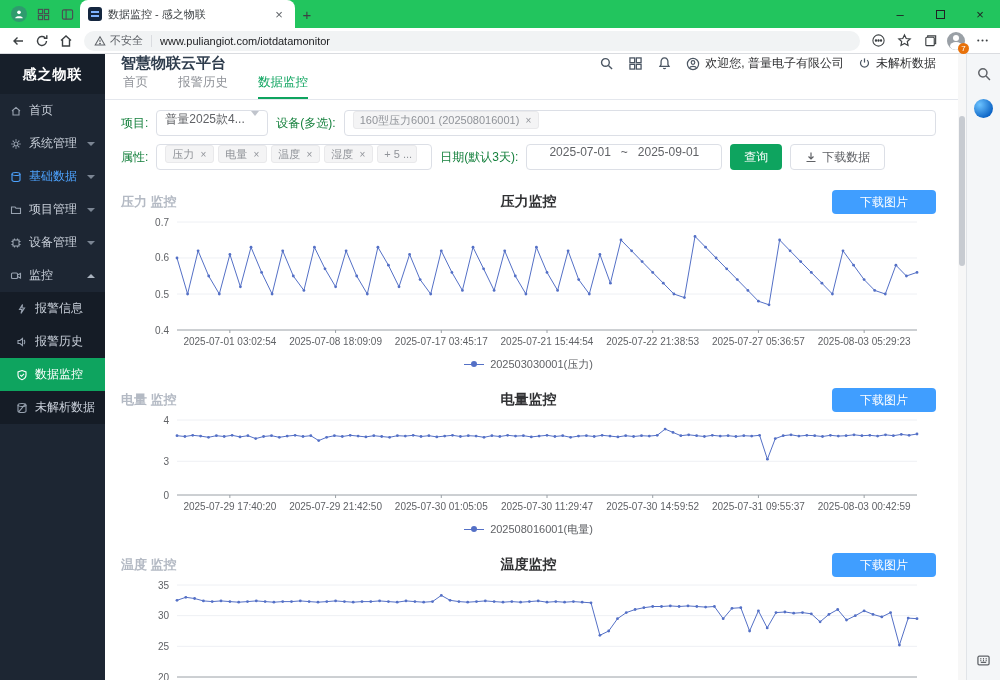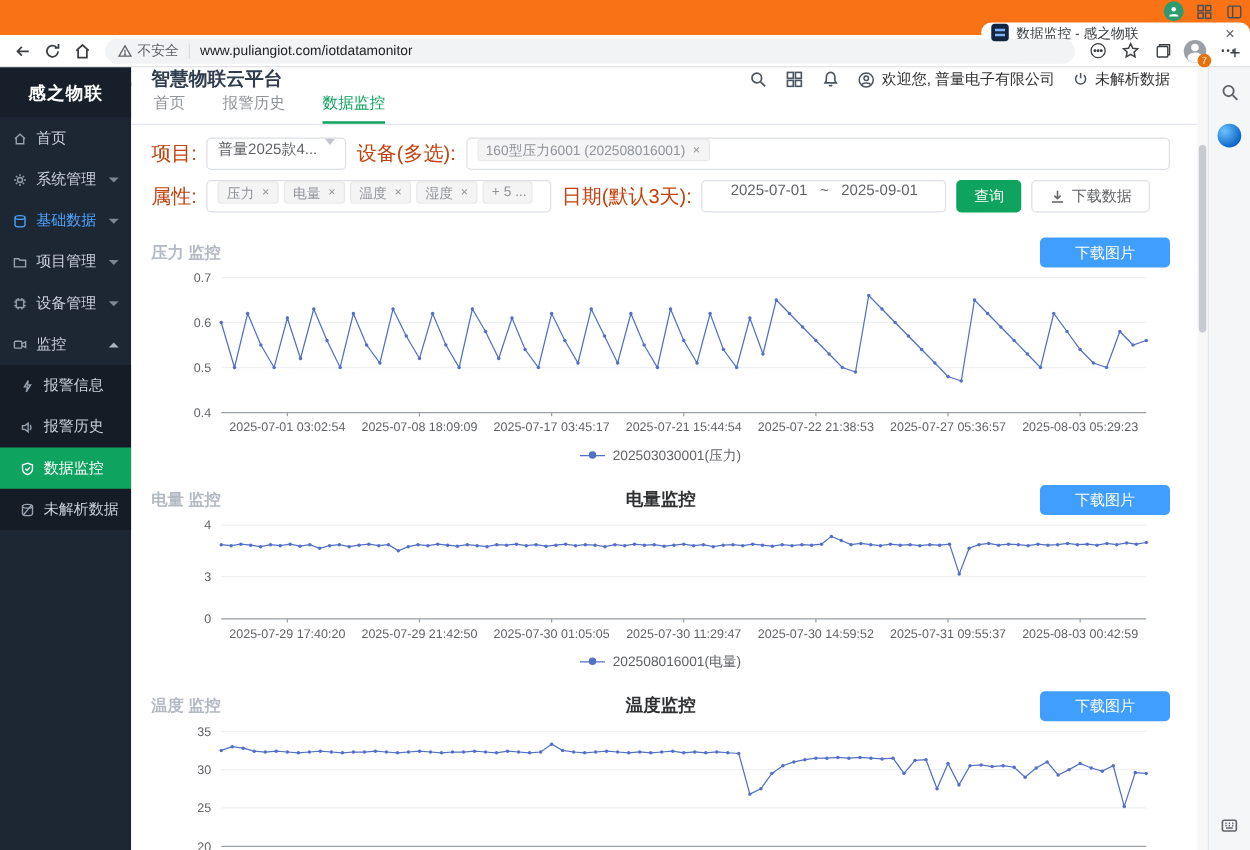--- a/index.html
+++ b/index.html
@@ -1,21 +1,21 @@
 <!DOCTYPE html>
 <html style="--green: #0ea45f; --blue: #409eff; --line: #5470c6; --badge: #e8710a;"><head>
 <meta charset="utf-8">
 <style>
   * { margin:0; padding:0; box-sizing:border-box; }
   html,body { width:1000px; height:680px; overflow:hidden; font-family:"Liberation Sans", sans-serif; background:#fff; }
   :root { --green:#0ea45f; --blue:#409eff; --line:#5470c6; --badge:#e8710a; }
   svg { display:block; }
 
   
-  .titlebar { height:28px; background:#f97316; display:flex; align-items:flex-end; padding-left:6px;flex-direction:column; }
+  .titlebar { height:28px; background:#22c55e; display:flex; align-items:flex-end; padding-left:6px; }
   .tb-icons { display:flex; align-items:center; height:28px; gap:6px; padding:0 4px; }
   .tb-icon { width:18px; height:18px; display:flex; align-items:center; justify-content:center; color:#4a4d52; }
   .profile-chip { width:16px; height:16px; border-radius:50%; background:#2e9b6e; color:#fff; display:flex; align-items:center; justify-content:center; }
   .tab { height:28px; width:215px; background:#fff; border-radius:8px 8px 0 0; display:flex; align-items:center; padding:0 8px; gap:6px; }
   .favicon { width:14px; height:14px; border-radius:3px; background:#14263f; flex-shrink:0; position:relative; }
   .favicon::after { content:""; position:absolute; left:3px; top:4px; width:8px; height:2px; background:#7fb3ff; box-shadow:0 4px 0 #7fb3ff; }
   .tab-title { font-size:11px; color:#3c4043; white-space:nowrap; overflow:hidden; text-overflow:ellipsis; flex:1; }
   .tab-close { font-size:13px; color:#5f6368; width:16px; height:16px; border-radius:50%; display:flex; align-items:center; justify-content:center; flex-shrink:0; }
   .newtab { width:24px; height:24px; display:flex; align-items:center; justify-content:center; font-size:15px; color:#3c4043; margin-bottom:2px; }
   .tb-spacer { flex:1; }
@@ -60,21 +60,21 @@
   .mh-spacer { flex:1; }
   .hbtn { display:flex; align-items:center; color:#4a5562; }
   .welcome, .logout { display:flex; align-items:center; gap:5px; font-size:12px; color:#303133; white-space:nowrap; }
 
   .tabs-row { height:27px; border-bottom:1px solid #e4e7ed; display:flex; align-items:flex-end; padding-left:18px; gap:30px; flex-shrink:0; }
   .ptab { font-size:12.5px; color:#909399; padding-bottom:6px; border-bottom:2px solid transparent; cursor:pointer; }
   .ptab.active { color:var(--green); border-bottom-color:var(--green); }
 
   .filters { padding:10px 22px 4px 16px; display:flex; flex-direction:column; gap:8px; }
   .frow { display:flex; align-items:center; gap:8px; }
-  .flabel { font-size:16px; color:#c2410c; white-space:nowrap;text-align:right; }
+  .flabel { font-size:12px; color:#15803d; white-space:nowrap;text-align:right; }
   .sel { height:26px; border:1px solid #dcdfe6; border-radius:4px; background:#fff; display:flex; align-items:flex-start; padding:0 8px; font-size:12px; color:#606266; gap:4px; }
   .sel.project { width:112px; justify-content:space-between; }
   .caret { width:0; height:0; border-left:4px solid transparent; border-right:4px solid transparent; border-top:5px solid #c0c4cc; }
   .sel.device { flex:1; min-width:0; }
   .sel.attrs { width:276px; gap:4px; }
   .tag { background:#f4f4f5; border:1px solid #e9e9eb; color:#909399; font-size:11px; height:18px; display:inline-flex; align-items:center; padding:0 4px 0 6px; border-radius:3px; gap:3px; white-space:nowrap; }
   .tag-x { width:12px; height:12px; border-radius:50%; display:flex; align-items:center; justify-content:center; font-size:10px; color:#909399; }
   .sel.datebox { width:196px; justify-content:center; gap:10px; }
   .btn { height:26px; display:flex; align-items:center; border-radius:4px; font-size:12px; padding:0 14px; cursor:pointer; white-space:nowrap; }
   .btn.green { background:var(--green); color:#fff; }
@@ -410,20 +410,21 @@
                 <path d="M6 1.5 V7.5 M3.5 5.5 L6 8 L8.5 5.5 M1.5 10.5 H10.5"></path>
               </svg>
             <span>下载数据</span>
           </span>
         </div>
       </div>
 
       <div class="section">
         <div class="sec-header">
           <span class="sec-label">压力 监控</span>
+          <span class="sec-title">压力监控</span>
           <span class="btn blue">下载图片</span>
         </div>
         <svg class="chart" width="810" height="142" viewBox="0 0 810 142">
             <line x1="56" y1="8" x2="796" y2="8" stroke="#eef0f4"></line>
             <text x="48" y="11.5" text-anchor="end" font-size="10" fill="#606266">0.7</text>
             <line x1="56" y1="43.9964" x2="796" y2="43.9964" stroke="#eef0f4"></line>
             <text x="48" y="47.4964" text-anchor="end" font-size="10" fill="#606266">0.6</text>
             <line x1="56" y1="80.00359999999999" x2="796" y2="80.00359999999999" stroke="#eef0f4"></line>
             <text x="48" y="83.50359999999999" text-anchor="end" font-size="10" fill="#606266">0.5</text>
             <text x="48" y="119.5" text-anchor="end" font-size="10" fill="#606266">0.4</text>

